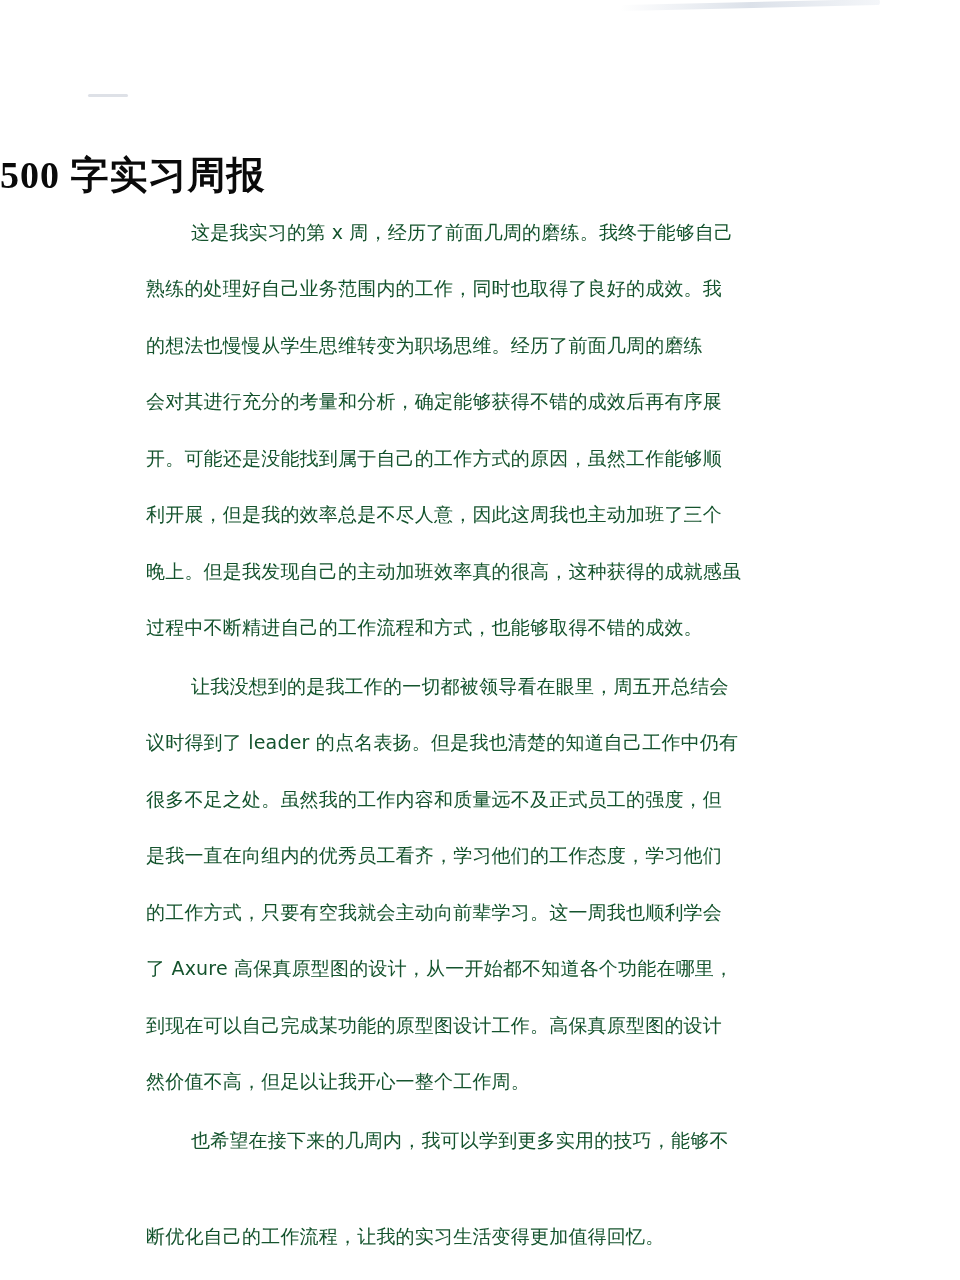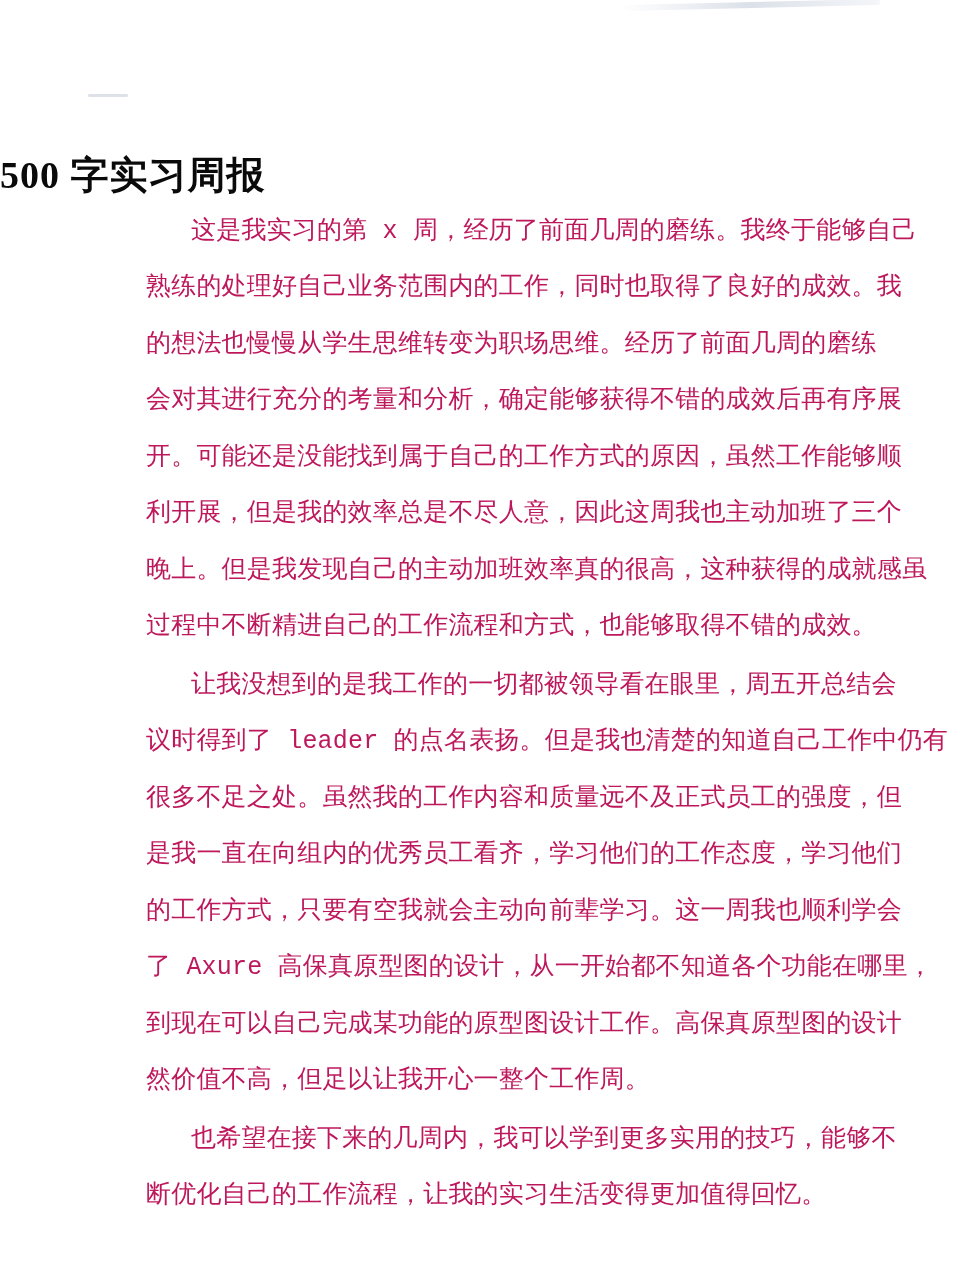--- a/index.html
+++ b/index.html
@@ -16,21 +16,21 @@
     position: absolute; left: 88px; top: 94px; width: 40px; height: 3px;
     background: rgba(200,205,215,0.6); border-radius: 2px;
   }
   .title {
     position: absolute; left: 0; width: 960px; top: 150px; text-align: left;
     font-family: "Liberation Serif", "DejaVu Serif", serif; font-weight: bold; font-size: 38px;
     line-height: 50px; letter-spacing: 1px; color: #0a0a0a;
   }
   .line {
     position: absolute; left: 146px; width: 680px; height: 40px; line-height: 40px;
-    font-size: 25px; white-space: nowrap; color: #be185d; letter-spacing: 0.2px; font-family: Liberation Mono, monospace;
+    font-size: 19px; white-space: nowrap; color: #14532d; letter-spacing: 0.2px;
   }
   .line.indent { left: 191px; }
 </style>
 </head>
 <body>
 
 <div class="scan-mark-top"></div>
 <div class="scan-mark-left"></div>
 
 <div class="title">500 字实习周报</div>
@@ -52,14 +52,14 @@
   <div class="line" style="top:779px">很多不足之处。虽然我的工作内容和质量远不及正式员工的强度，但</div>
   <div class="line" style="top:835px">是我一直在向组内的优秀员工看齐，学习他们的工作态度，学习他们</div>
   <div class="line" style="top:892px">的工作方式，只要有空我就会主动向前辈学习。这一周我也顺利学会</div>
   <div class="line" style="top:948px">了 Axure 高保真原型图的设计，从一开始都不知道各个功能在哪里，</div>
   <div class="line" style="top:1005px">到现在可以自己完成某功能的原型图设计工作。高保真原型图的设计</div>
   <div class="line" style="top:1061px">然价值不高，但足以让我开心一整个工作周。</div>
 </div>
 
 <div>
   <div class="line indent" style="top:1120px">也希望在接下来的几周内，我可以学到更多实用的技巧，能够不</div>
-  <div class="line" style="top:1176px">断优化自己的工作流程，让我的实习生活变得更加值得回忆。</div>
+  <div class="line" style="top:1216px">断优化自己的工作流程，让我的实习生活变得更加值得回忆。</div>
 </div>
 
 </body></html>

